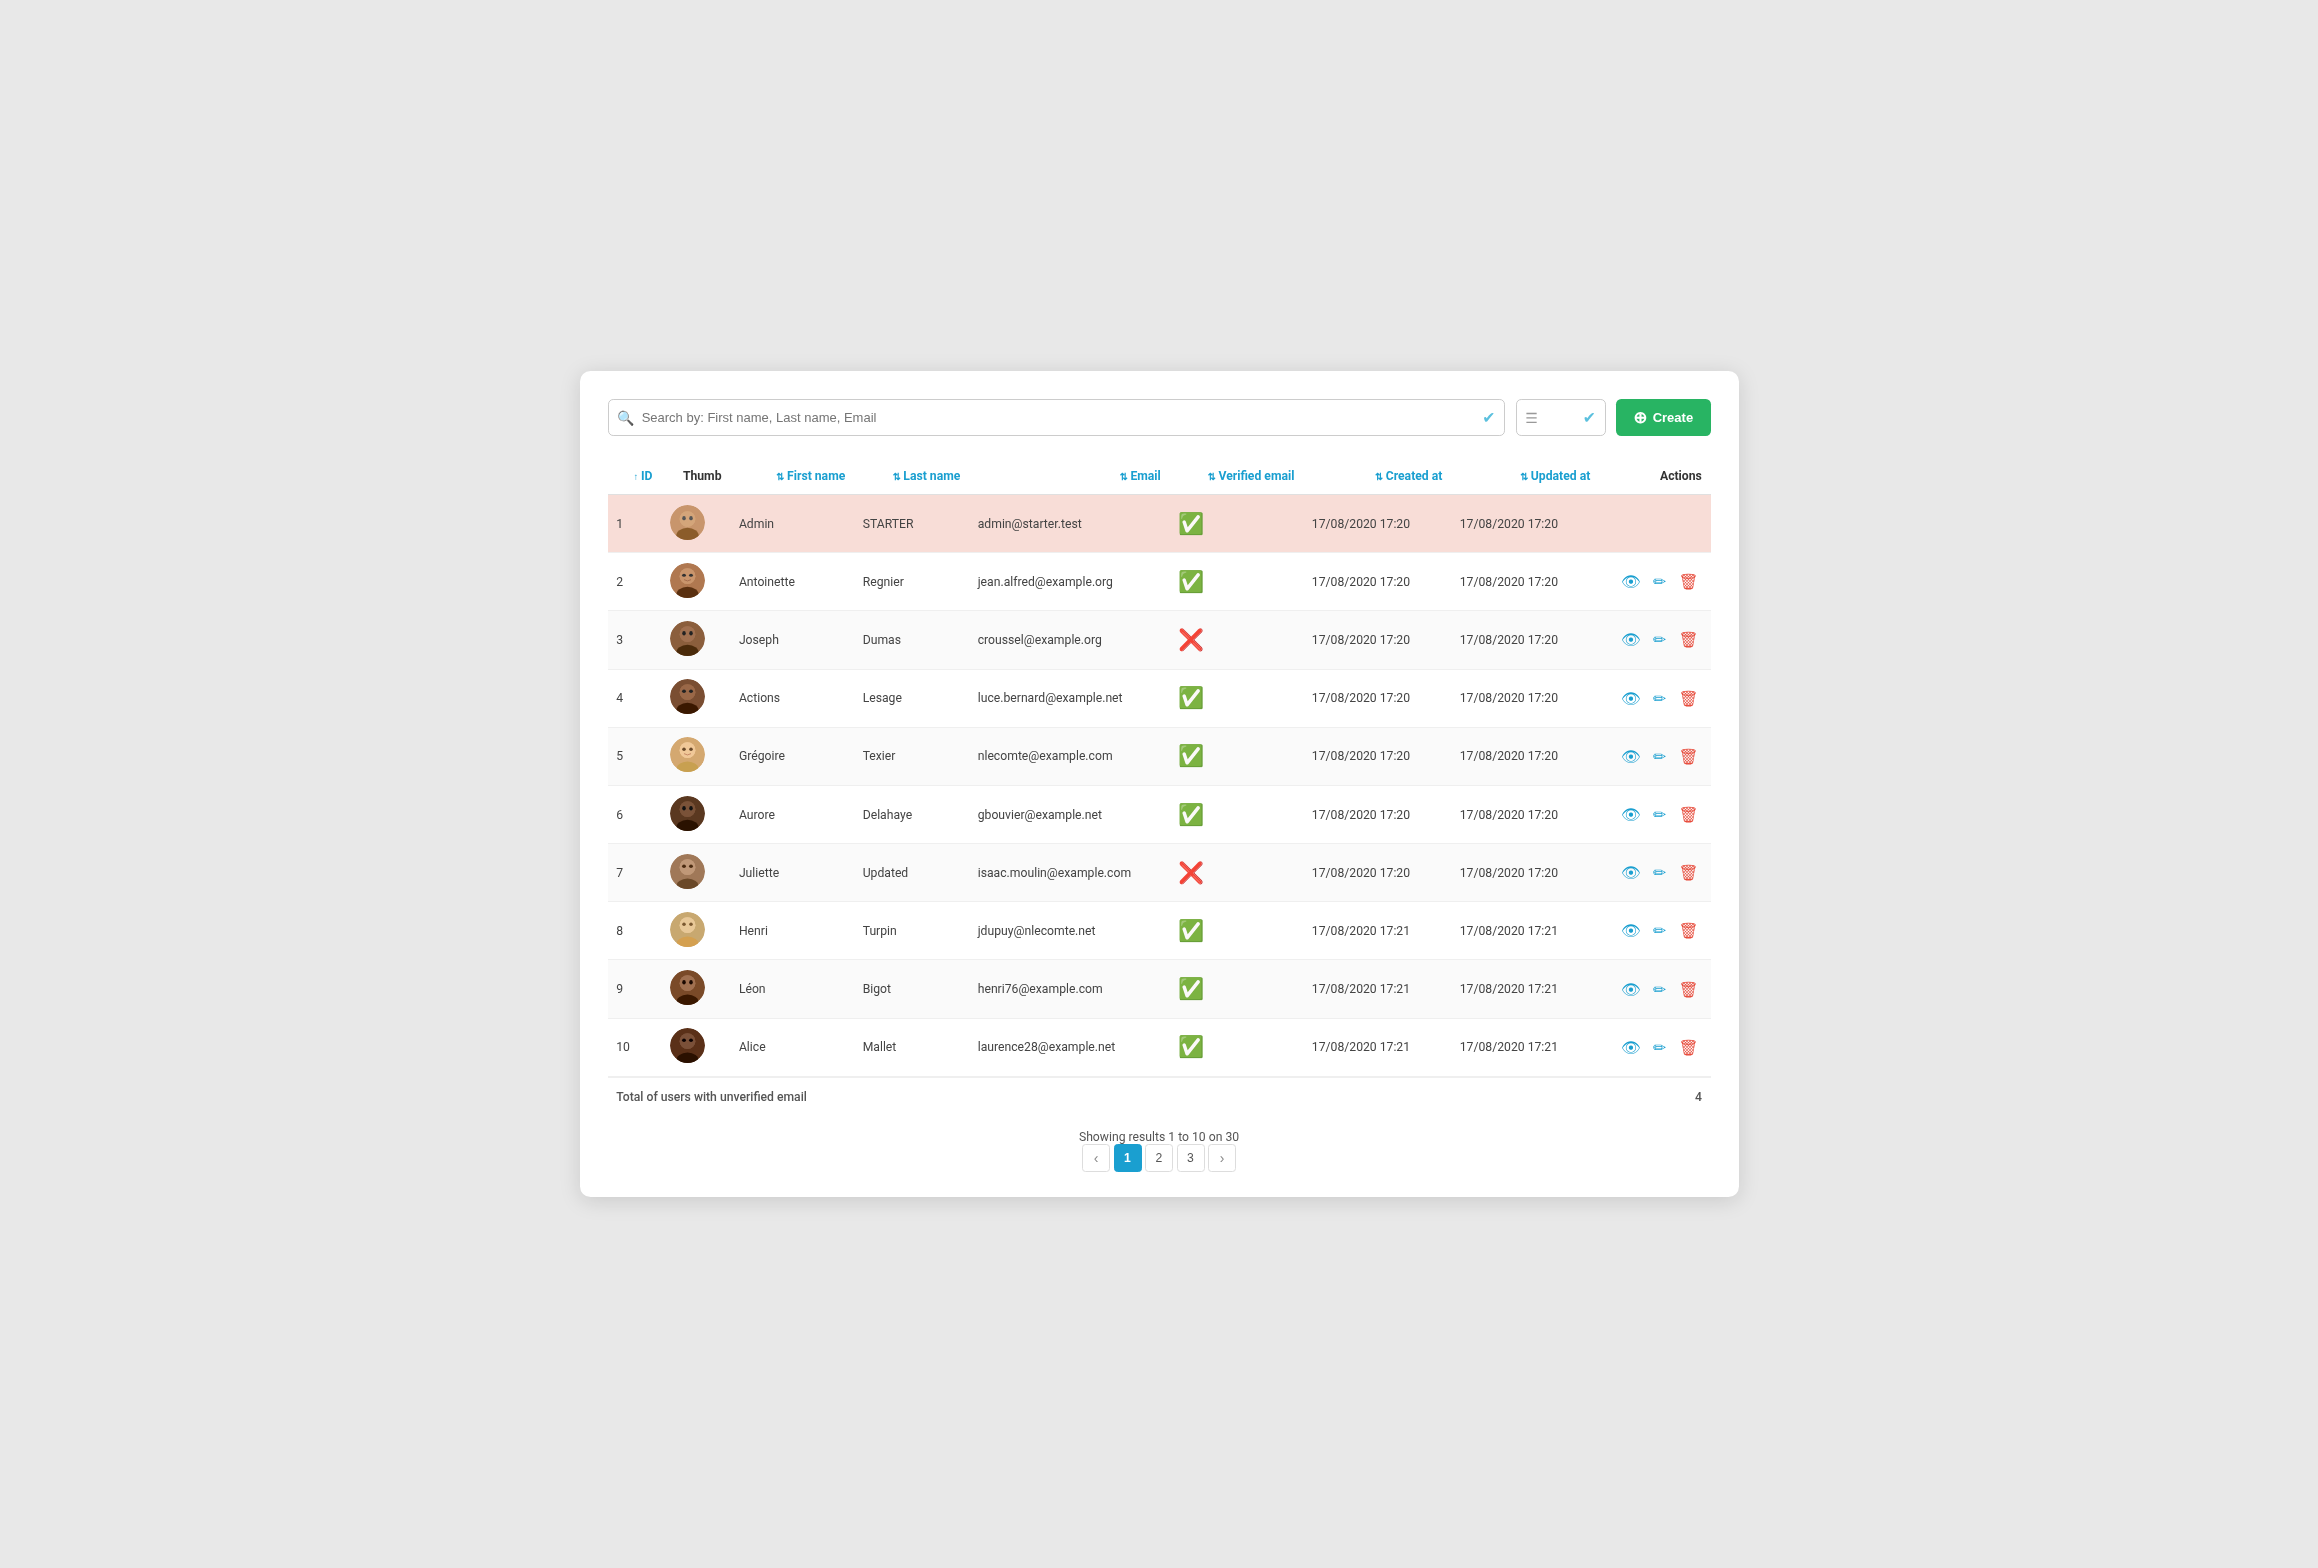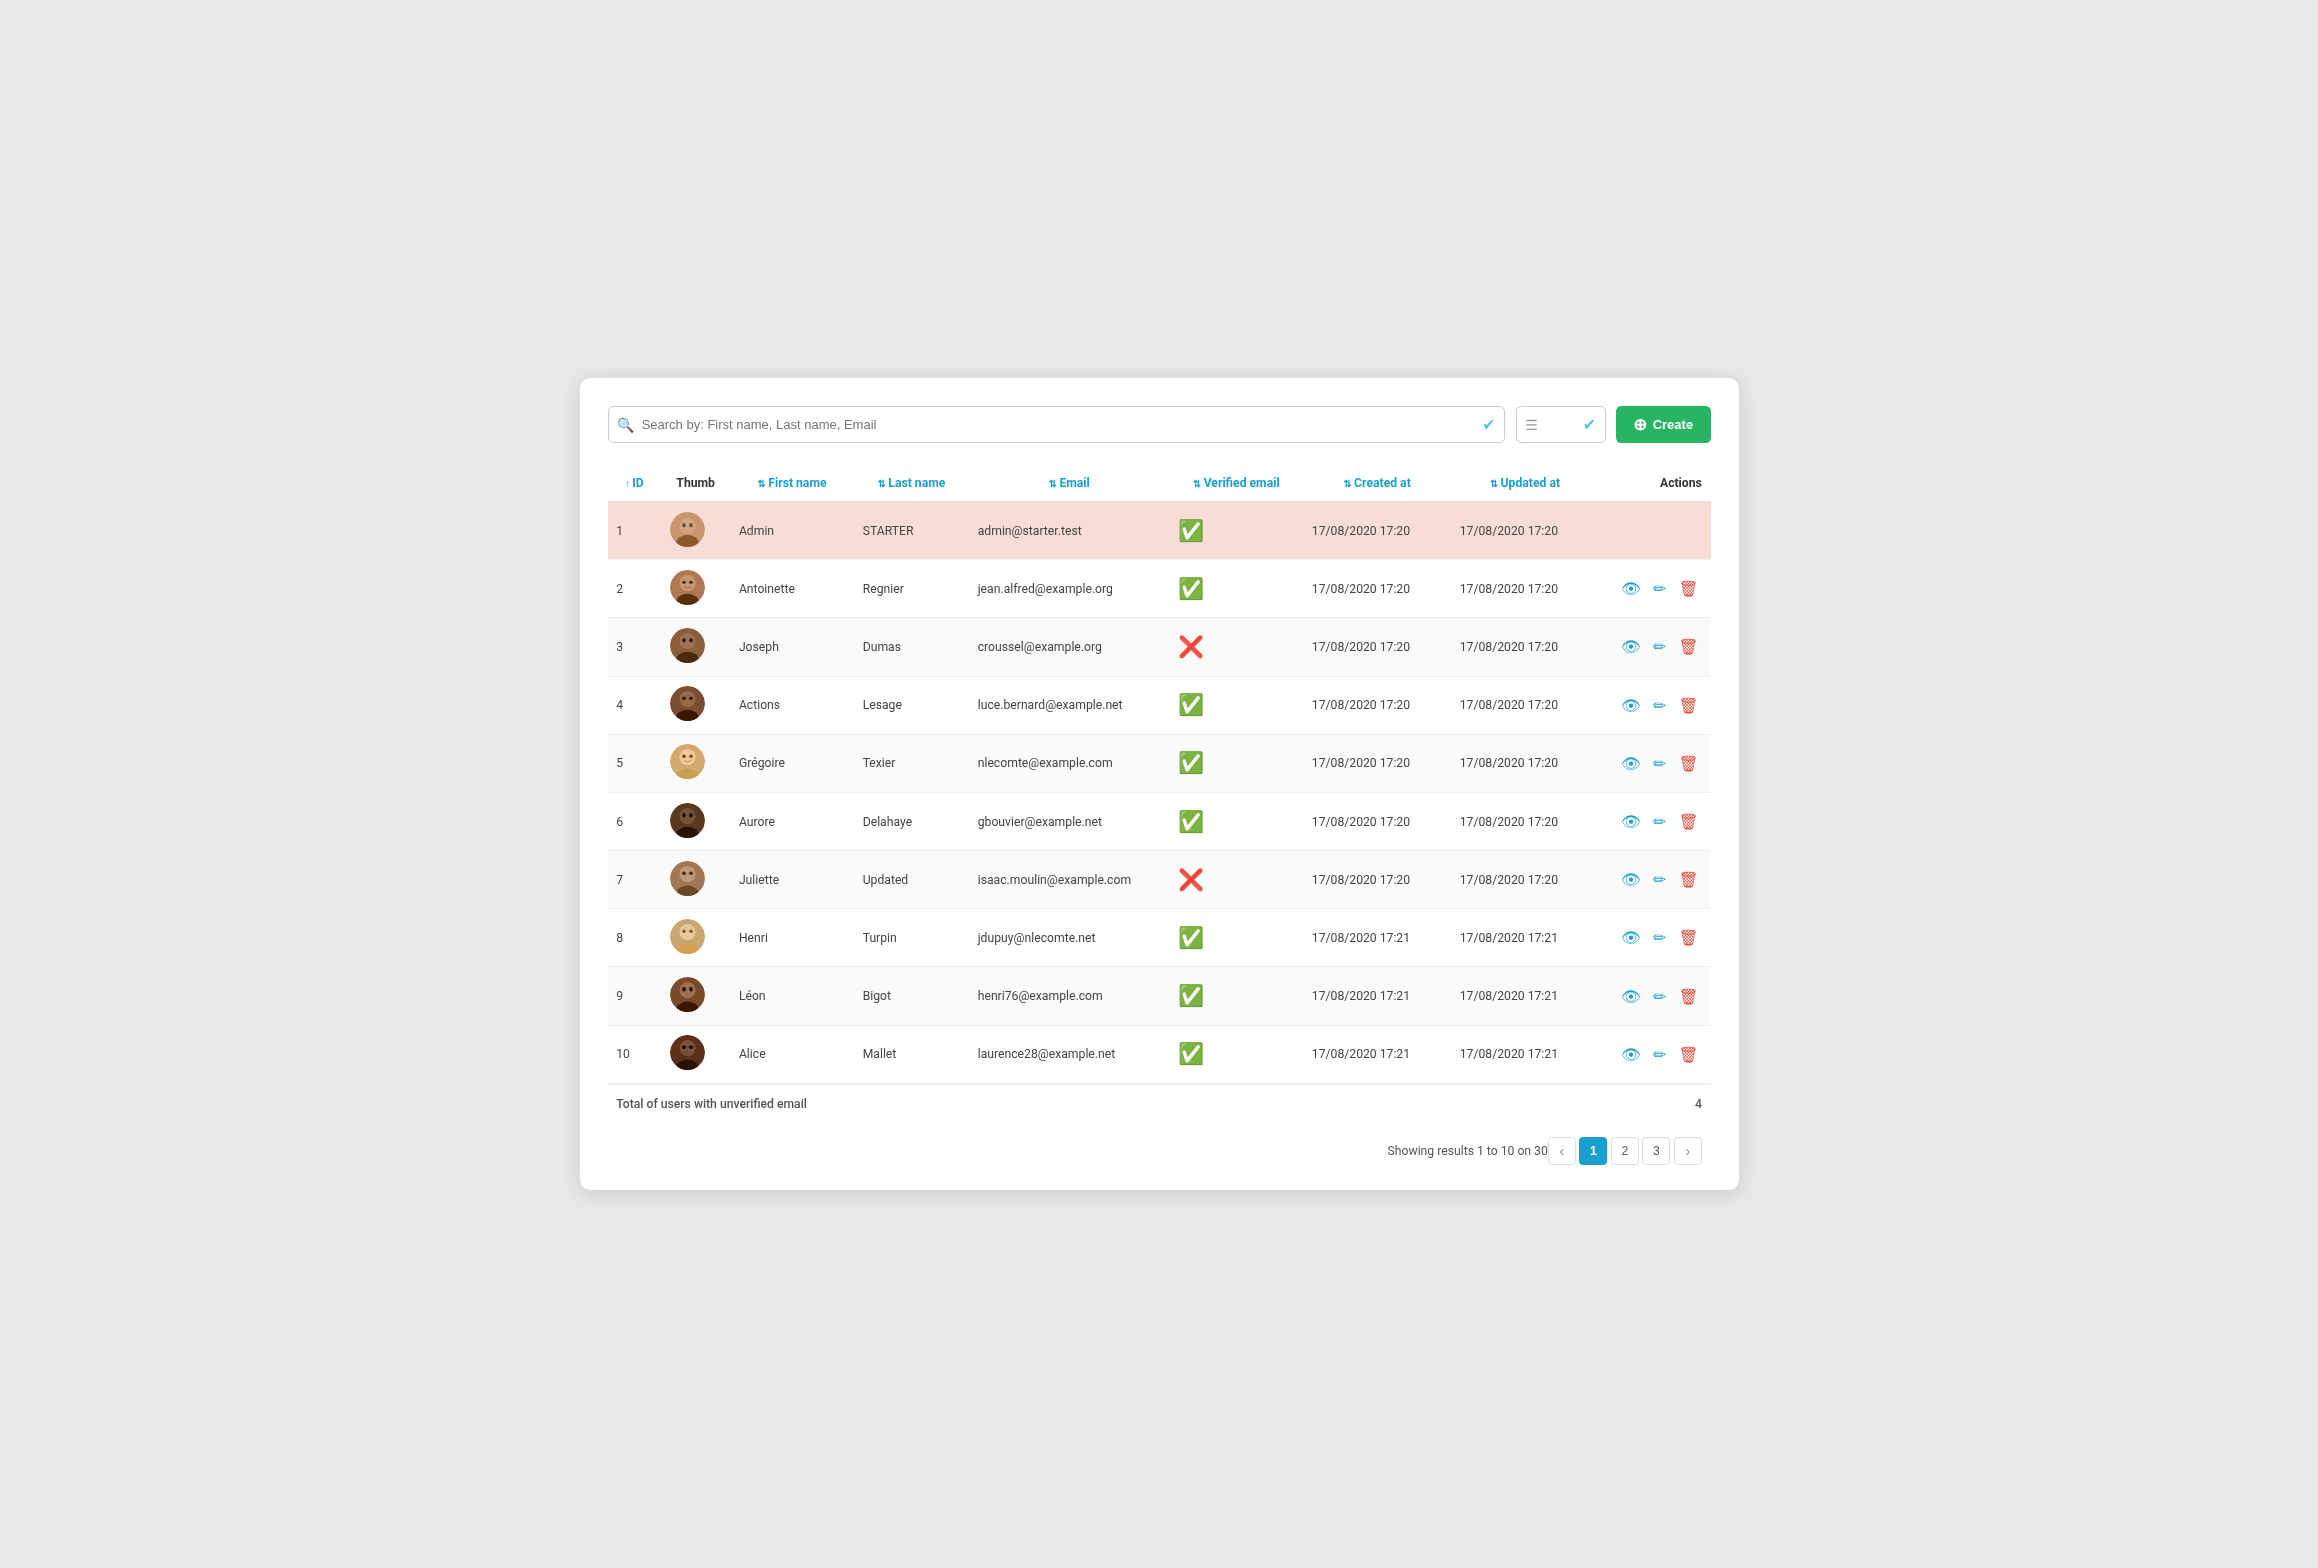--- a/index.html
+++ b/index.html
@@ -104,21 +104,21 @@
 
     
     table {
       width: 100%;
       border-collapse: collapse;
     }
     thead tr {
       border-bottom: 1.7px solid #e0e0e0;
     }
     thead th {
-      text-align: center;
+      text-align: right;
       padding: 8.7px 8.7px 10.5px 8.7px;
       font-size: 12.2px;
       font-weight: 700;
       color: #333;
       white-space: nowrap;
     }
     thead th.sortable {
       color: #1a9fd0;
       cursor: pointer;
     }
@@ -185,20 +185,21 @@
       font-size: 12.2px;
       color: #555;
       font-weight: 500;
     }
 
     .pagination-bar {
       display: flex;
       align-items: center;
       justify-content: flex-end;
       padding: 14px 8.7px 0 8.7px;
+      flex-direction: column;
     }
     .pagination-info {
       font-size: 12.2px;
       color: #555;
     }
     .pagination-controls {
       display: flex;
       align-items: center;
       gap: 3.5px;
     }

